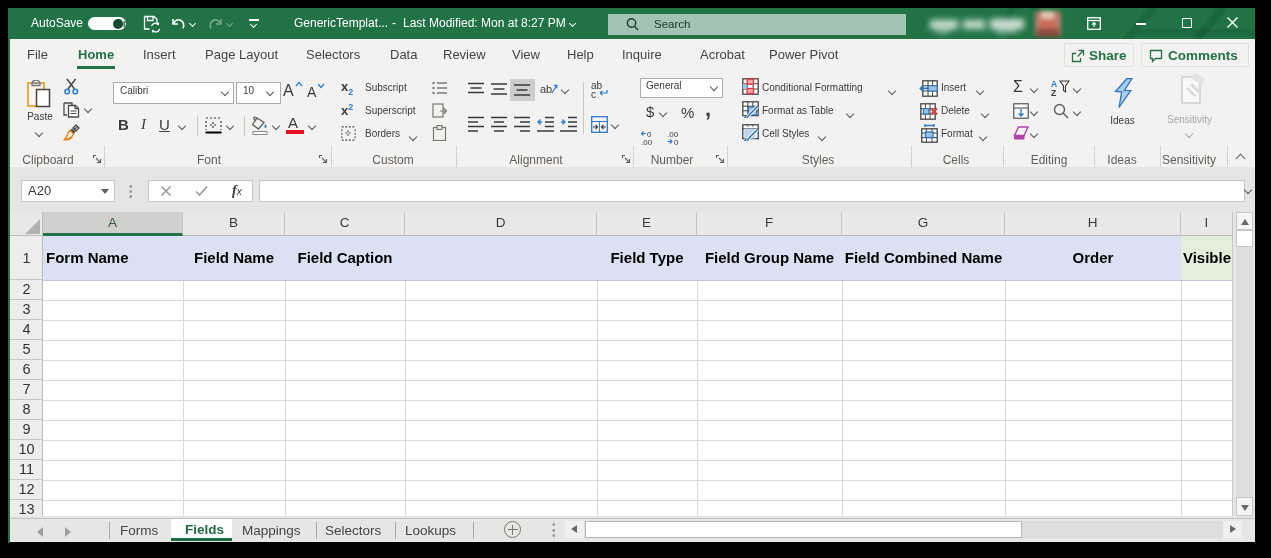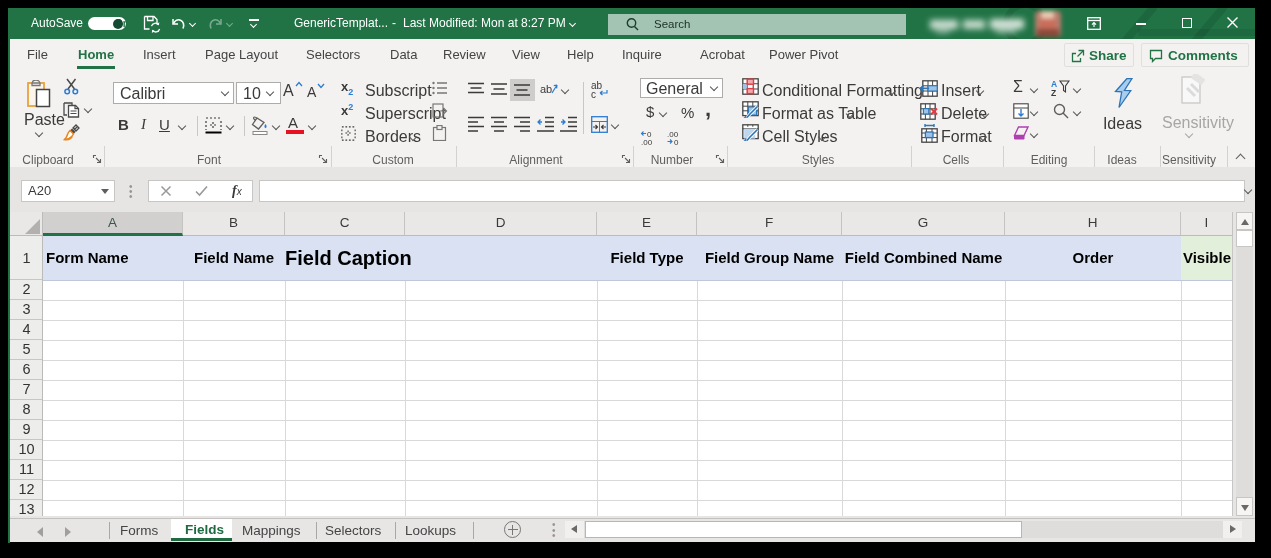--- a/index.html
+++ b/index.html
@@ -4,21 +4,21 @@
 <style>
 *{margin:0;padding:0;box-sizing:border-box;}
 html,body{width:1271px;height:558px;background:#000;overflow:hidden;font-family:"Liberation Sans",sans-serif;}
 .ab{position:absolute;}
 .chev{display:block;width:6px;height:6px;border-right:1.4px solid #555;border-bottom:1.4px solid #555;transform:rotate(45deg);}
 .chevup{display:block;width:7px;height:7px;border-right:1.4px solid #605e5c;border-bottom:1.4px solid #605e5c;transform:rotate(-135deg);}
 .glabel{position:absolute;font-size:12px;color:#605e5c;text-align:center;}
 .gsep{position:absolute;width:1px;background:#d4d2d0;top:76px;height:74px;}
 .launcher{position:absolute;width:10px;height:10px;}
 .vline{position:absolute;width:1px;background:#c9c7c5;}
-.icontext{font-size:16px;color:#3b3a39;}
+.icontext{font-size:10px;color:#3b3a39;}
 </style>
 </head>
 <body>
 
 <div class="ab" style="left:8px;top:8px;width:1247px;height:534px;background:#f3f2f1;"></div>
 
 <div class="ab" id="titlebar" style="left:8px;top:8px;width:1247px;height:31px;background:#217346;overflow:hidden;">
 
   <div class="ab" style="left:1120px;top:-10px;width:8px;height:70px;background:rgba(0,0,0,0.10);transform:rotate(40deg);"></div>
   <div class="ab" style="left:1190px;top:-10px;width:8px;height:70px;background:rgba(0,0,0,0.10);transform:rotate(40deg);"></div>
@@ -524,21 +524,21 @@
       <div class="ab" style="left:0;top:224px;width:33px;height:20px;border-bottom:1px solid #c8c6c4;text-align:center;line-height:19px;">11</div>
       <div class="ab" style="left:0;top:244px;width:33px;height:20px;border-bottom:1px solid #c8c6c4;text-align:center;line-height:19px;">12</div>
       <div class="ab" style="left:0;top:264px;width:33px;height:20px;border-bottom:1px solid #c8c6c4;text-align:center;line-height:19px;">13</div>
     </div>
 
   <div class="ab" id="grid" style="left:35px;top:24px;width:1190px;height:280px;background:#fff;">
       <div class="ab" style="left:0;top:0;width:1138px;height:44px;background:#d9e1f2;"></div>
       <div class="ab" style="left:1138px;top:0;width:52px;height:44px;background:#e2efda;"></div>
       <div class="ab" style="left:0px;top:0;width:140px;height:44px;line-height:44px;font-weight:bold;font-size:15px;color:#000;padding-left:3px;white-space:nowrap;">Form Name</div>
       <div class="ab" style="left:140px;top:0;width:102px;height:44px;line-height:44px;font-weight:bold;font-size:15px;color:#000;text-align:center;white-space:nowrap;">Field Name</div>
-      <div class="ab" style="left:242px;top:0;width:120px;height:44px;line-height:44px;font-weight:bold;font-size:20px;color:#000;text-align:center;white-space:nowrap;">Field Caption</div>
+      <div class="ab" style="left:242px;top:0;width:120px;height:44px;line-height:44px;font-weight:bold;font-size:15px;color:#000;text-align:center;white-space:nowrap;">Field Caption</div>
       <div class="ab" style="left:554px;top:0;width:100px;height:44px;line-height:44px;font-weight:bold;font-size:15px;color:#000;text-align:center;white-space:nowrap;">Field Type</div>
       <div class="ab" style="left:654px;top:0;width:145px;height:44px;line-height:44px;font-weight:bold;font-size:15px;color:#000;text-align:center;white-space:nowrap;">Field Group Name</div>
       <div class="ab" style="left:799px;top:0;width:163px;height:44px;line-height:44px;font-weight:bold;font-size:15px;color:#000;text-align:center;white-space:nowrap;">Field Combined Name</div>
       <div class="ab" style="left:962px;top:0;width:176px;height:44px;line-height:44px;font-weight:bold;font-size:15px;color:#000;text-align:center;white-space:nowrap;">Order</div>
       <div class="ab" style="left:1138px;top:0;width:52px;height:44px;line-height:44px;font-weight:bold;font-size:15px;color:#000;text-align:center;white-space:nowrap;">Visible</div>
       <div class="ab" style="left:0;top:44px;width:1190px;height:1px;background:#bfc7db;"></div>
       <div class="ab" style="left:0;top:64px;width:1190px;height:1px;background:#d9d9d9;"></div>
       <div class="ab" style="left:0;top:84px;width:1190px;height:1px;background:#d9d9d9;"></div>
       <div class="ab" style="left:0;top:104px;width:1190px;height:1px;background:#d9d9d9;"></div>
       <div class="ab" style="left:0;top:124px;width:1190px;height:1px;background:#d9d9d9;"></div>

